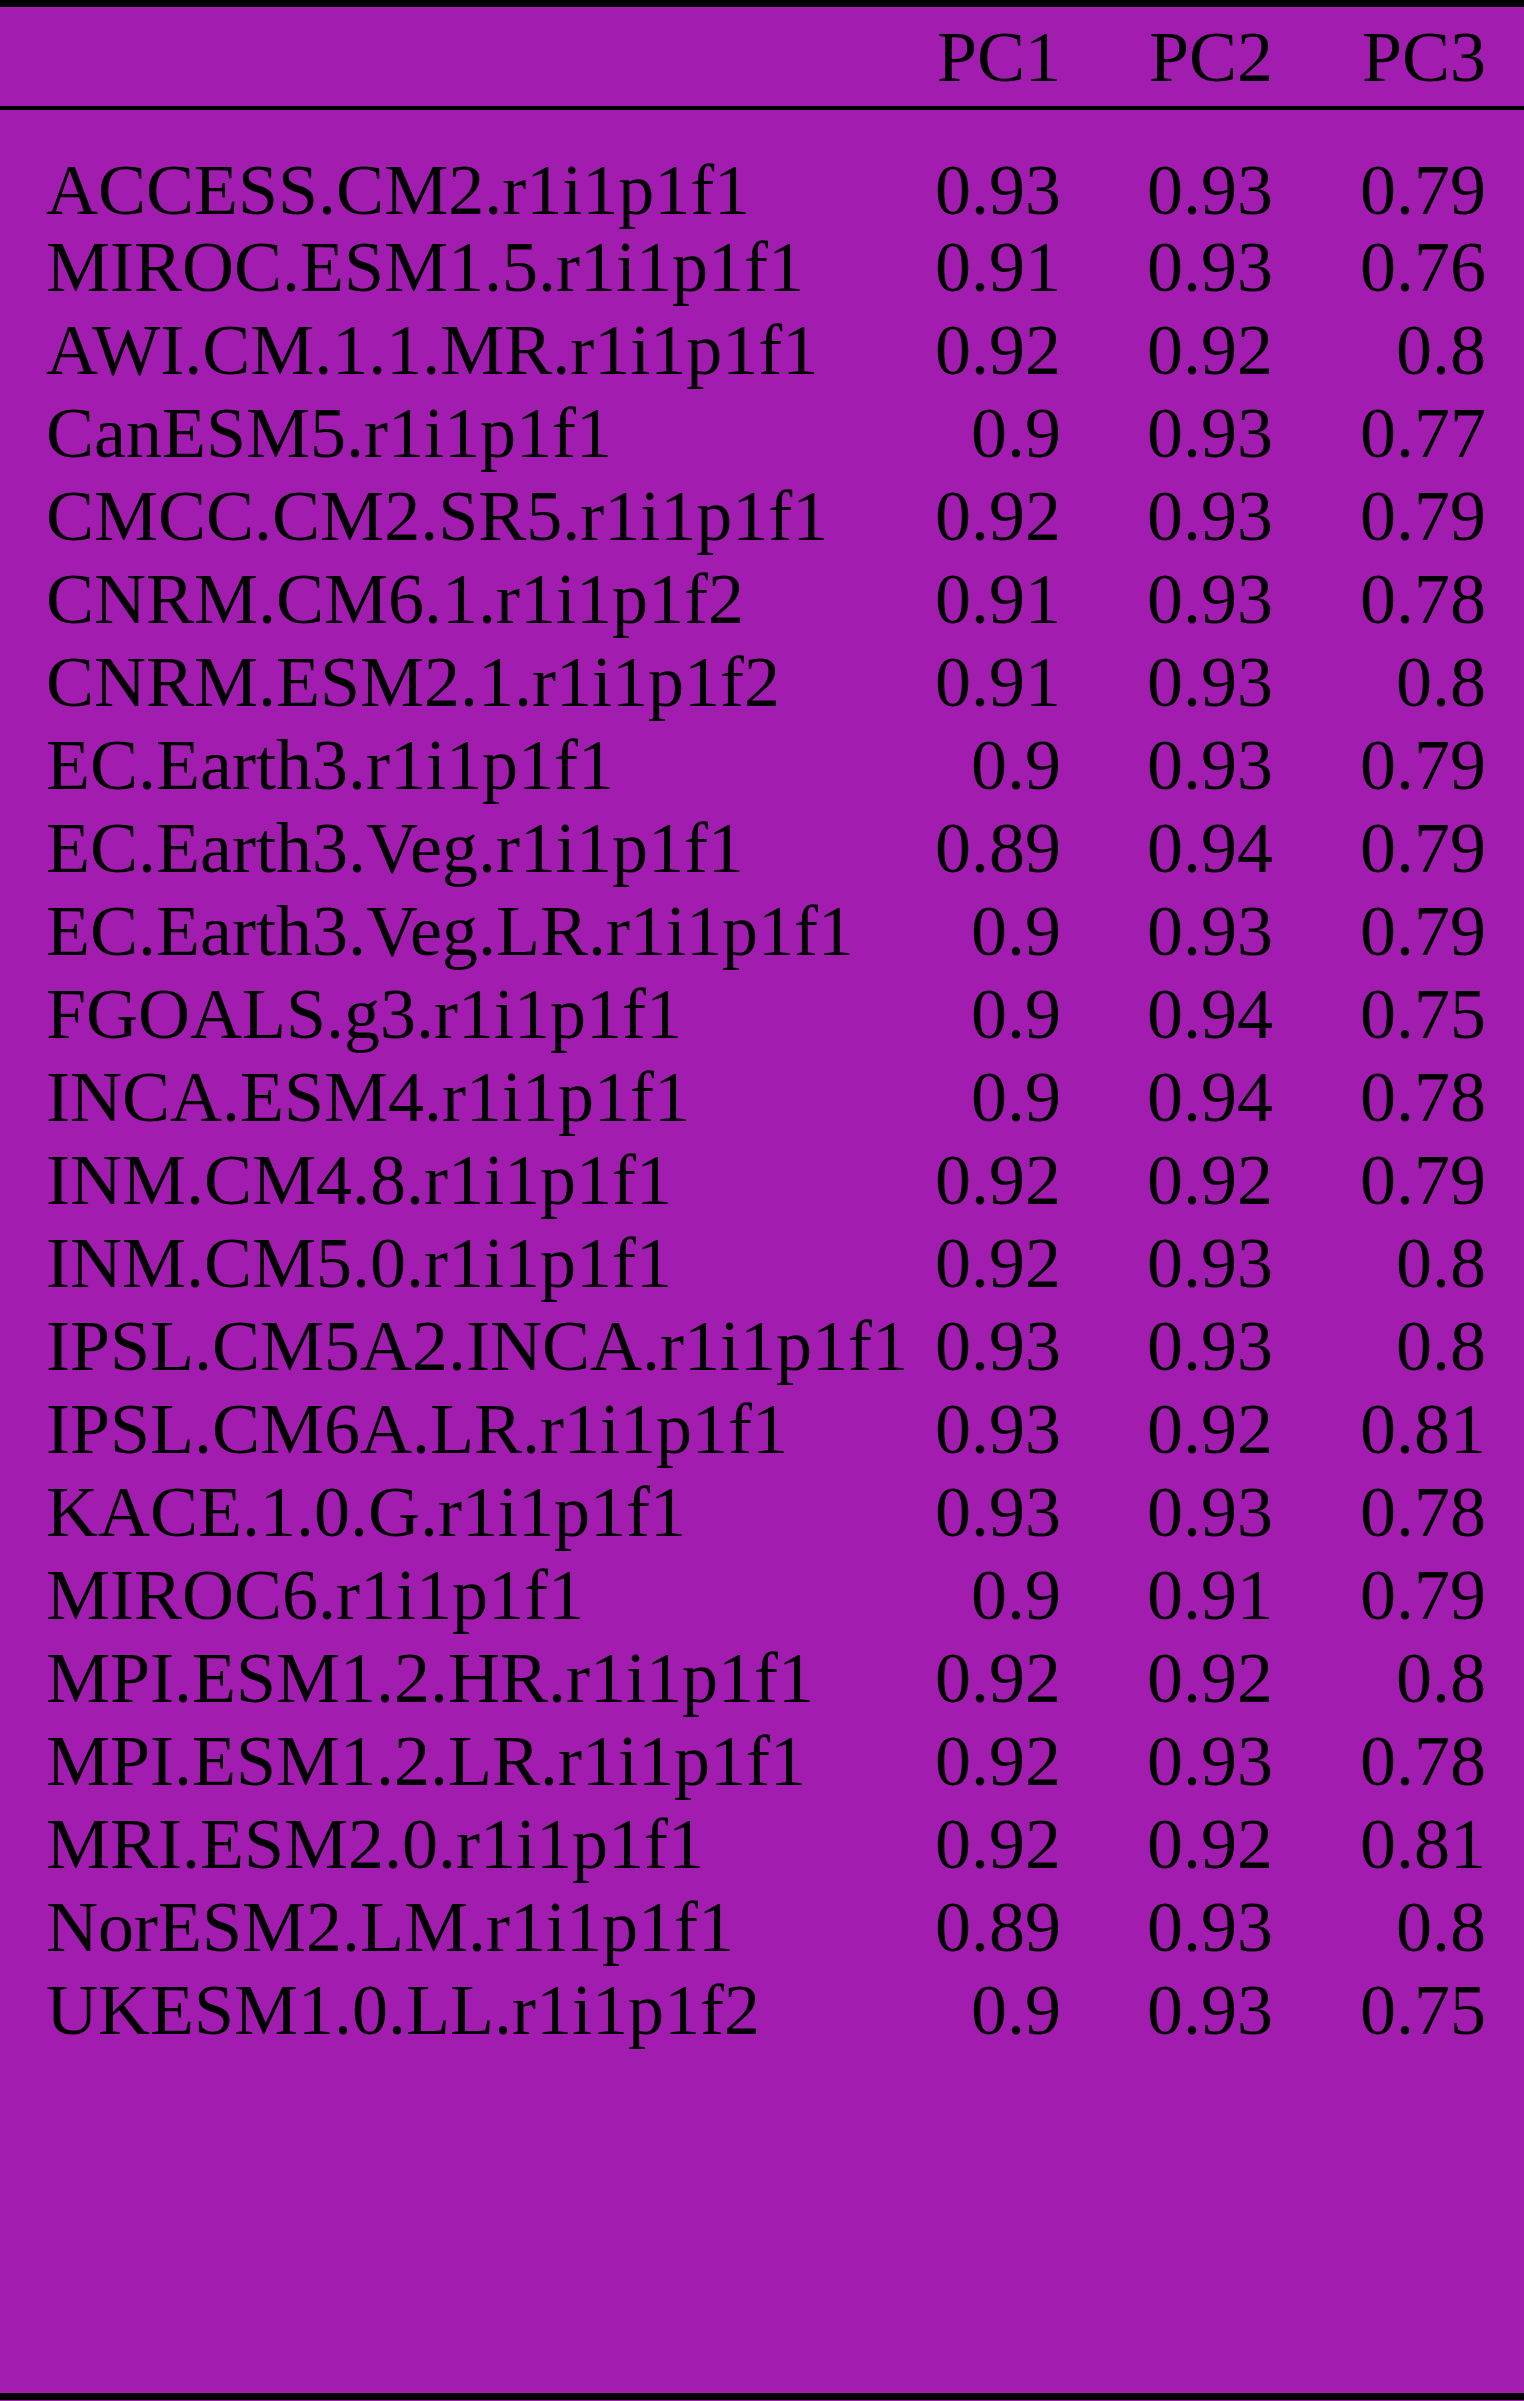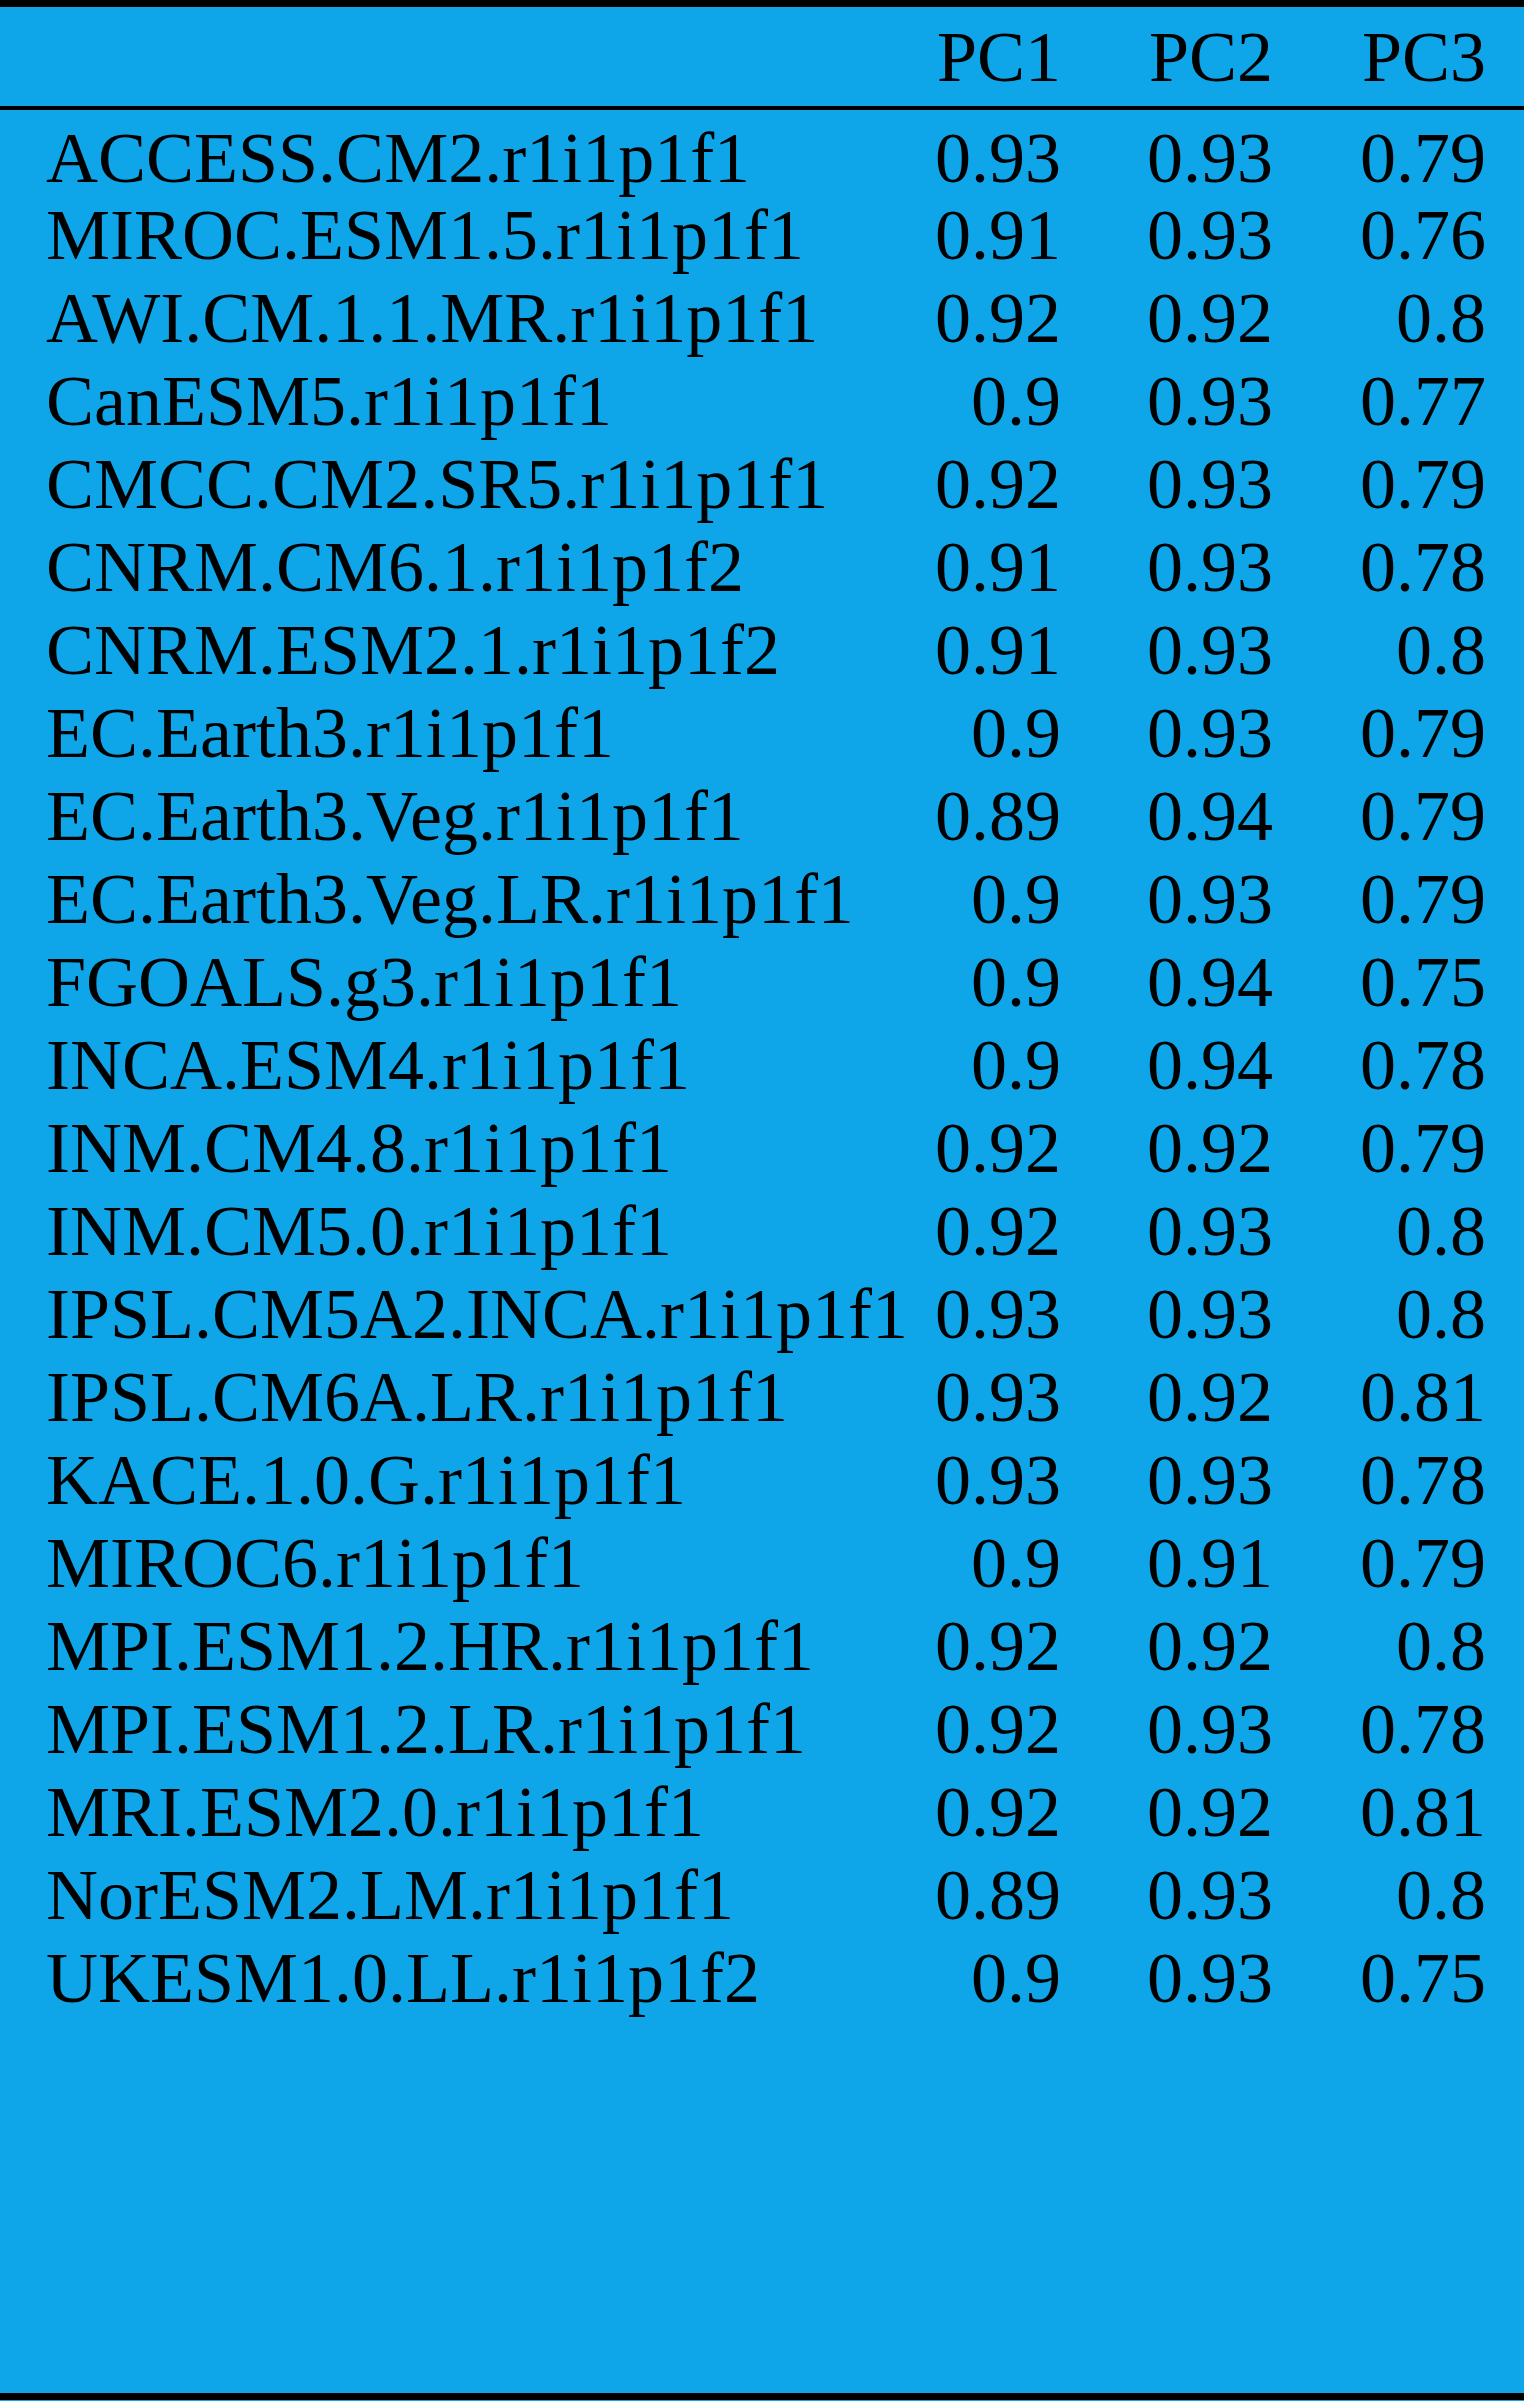--- a/index.html
+++ b/index.html
@@ -4,21 +4,21 @@
 <style>
   html, body {
     margin: 0;
     padding: 0;
     background: #ffffff;
   }
   .page {
     position: relative;
     width: 1524px;
     height: 2401px;
-    background: #0ea5e9;
+    background: #a21caf;
     color: #000000;
     font-family: "Liberation Serif", serif;
     overflow: hidden;
   }
   .rule {
     position: absolute;
     left: 0;
     width: 1524px;
     background: #000000;
   }
@@ -41,21 +41,21 @@
   th, td {
     font-size: 72px;
     font-weight: normal;
     line-height: 1;
     padding: 0;
     white-space: nowrap;
     vertical-align: middle;
   }
   thead tr { height: 100px; }
   tbody tr { height: 83px; }
-  tbody tr:first-child td { padding-top: 15px; }
+  tbody tr:first-child td { padding-top: 47px; }
 
   .model { text-align: left;  padding-left: 46px; }
   .num   { text-align: right; }
   .pc3   { padding-right: 38px; }
 </style>
 </head>
 <body>
 
 <div class="page">
 

